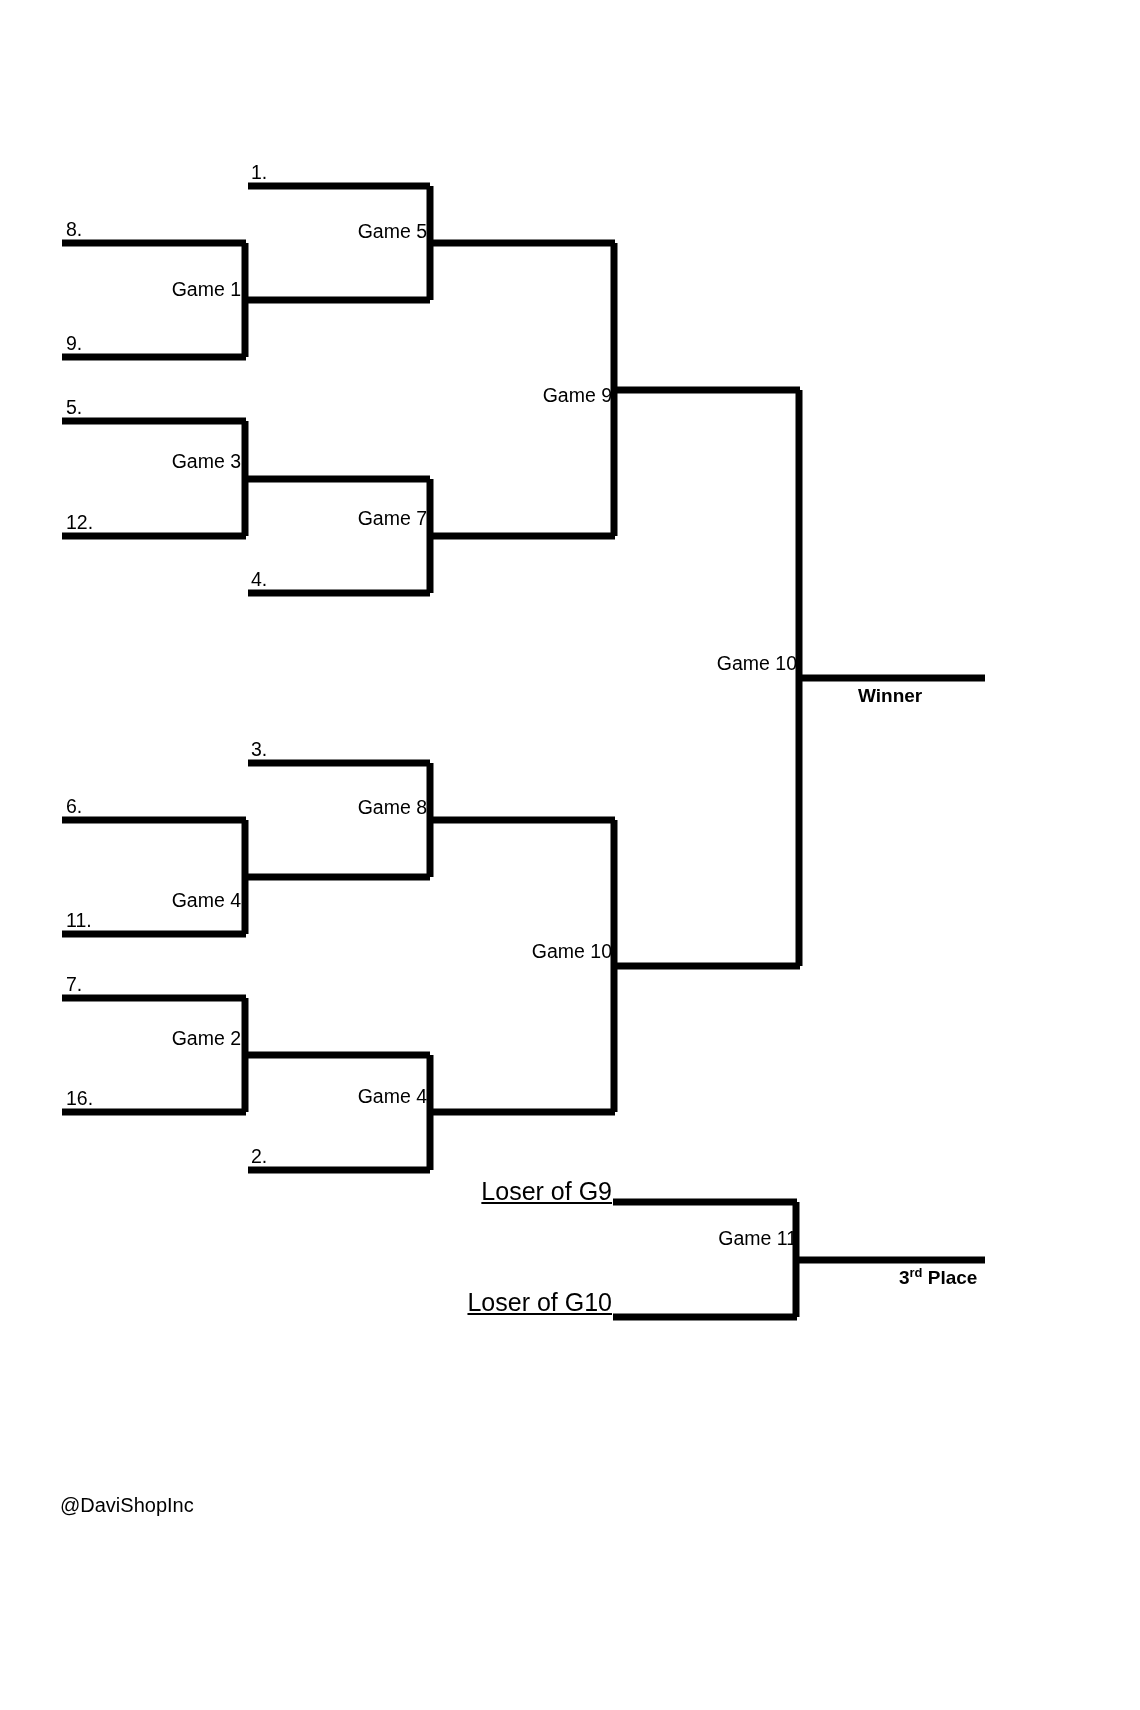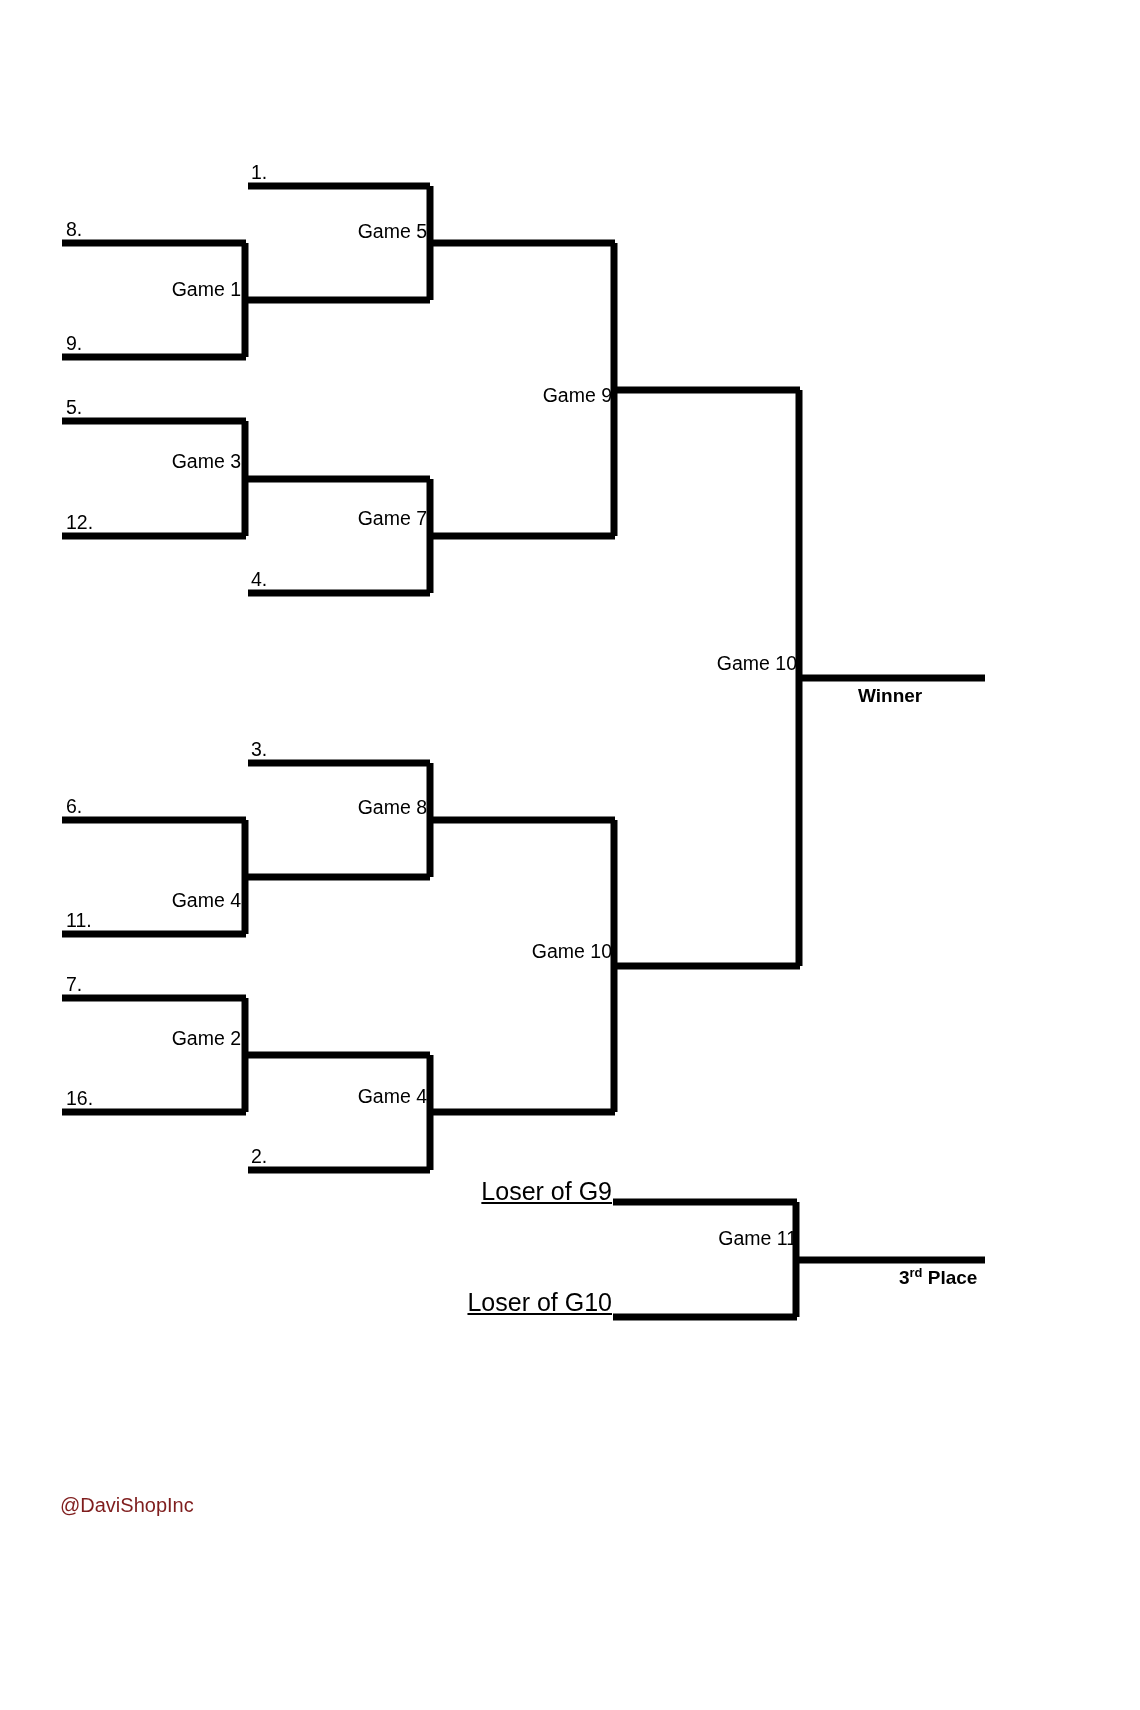--- a/index.html
+++ b/index.html
@@ -55,21 +55,21 @@
     font-size: 0.68em;
     vertical-align: super;
     line-height: 0;
   }
   #footer-handle {
     position: absolute;
     left: 60px;
     top: 1494px;
     font-size: 20px;
     font-family: "Liberation Sans", sans-serif;
-    color: #7f1d1d;
+    color: #000000;
     white-space: nowrap;
   }
 </style>
 </head>
 <body>
 
 <div id="bracket-page">
 
   <svg id="bracket-svg" viewBox="0 0 1140 1710" preserveAspectRatio="none" aria-hidden="true">
     <g id="line-group" stroke="#000000" stroke-width="7" stroke-linecap="butt">

